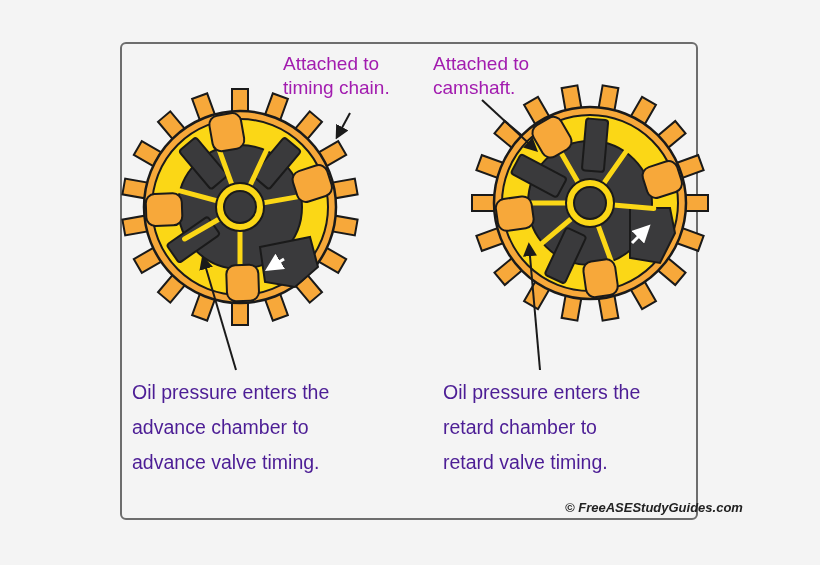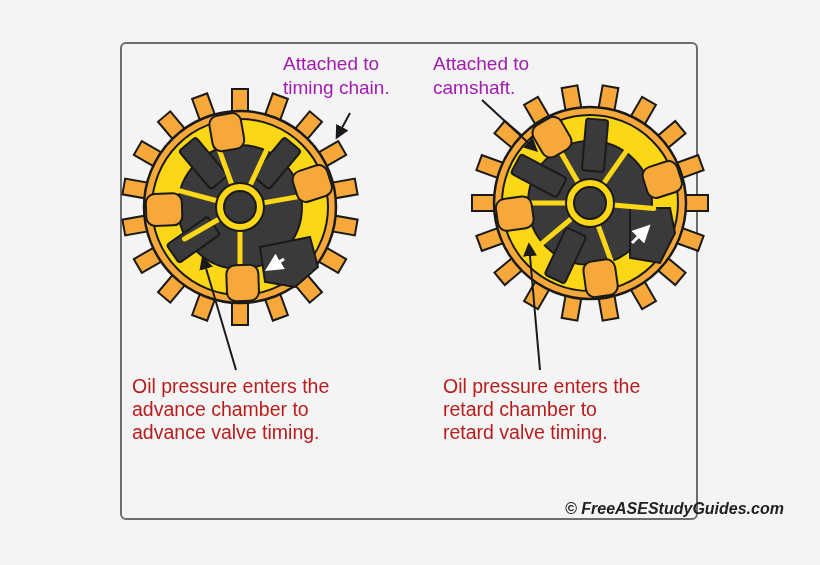--- a/index.html
+++ b/index.html
@@ -1,22 +1,22 @@
 <!DOCTYPE html>
 <html><head>
 <meta charset="utf-8">
 <style>
   html, body { margin:0; padding:0; }
   body { width:820px; height:565px; background:#f4f4f4; position:relative; overflow:hidden;
          font-family:"Liberation Sans", "DejaVu Sans", sans-serif; }
   .frame { position:absolute; left:120px; top:42px; width:578px; height:478px;
            border:2px solid #6d6d6d; border-radius:6px; background:#f4f4f4; box-sizing:border-box; }
   .label { position:absolute; color:#a21caf; font-size:19px; line-height:24px; white-space:pre; }
-  .caption { position:absolute; color:#b91c1c; font-size:19.5px; line-height:23px; white-space:pre; }
-  .copyright { position:absolute; font-size:16px; font-style:italic; font-weight:bold; color:#222; }
+  .caption { position:absolute; color:#4c1d95; font-size:19.5px; line-height:35px; white-space:pre; }
+  .copyright { position:absolute; font-size:13px; font-style:italic; font-weight:bold; color:#222; }
   svg.diagram { position:absolute; left:0; top:0; }
 </style>
 </head>
 <body>
 
 <div class="frame"></div>
 
 <svg class="diagram" width="820" height="565" viewBox="0 0 820 565">
   <defs>
     <marker id="ah" viewBox="0 0 10 10" refX="8" refY="5" markerWidth="7" markerHeight="7" orient="auto-start-reverse">

